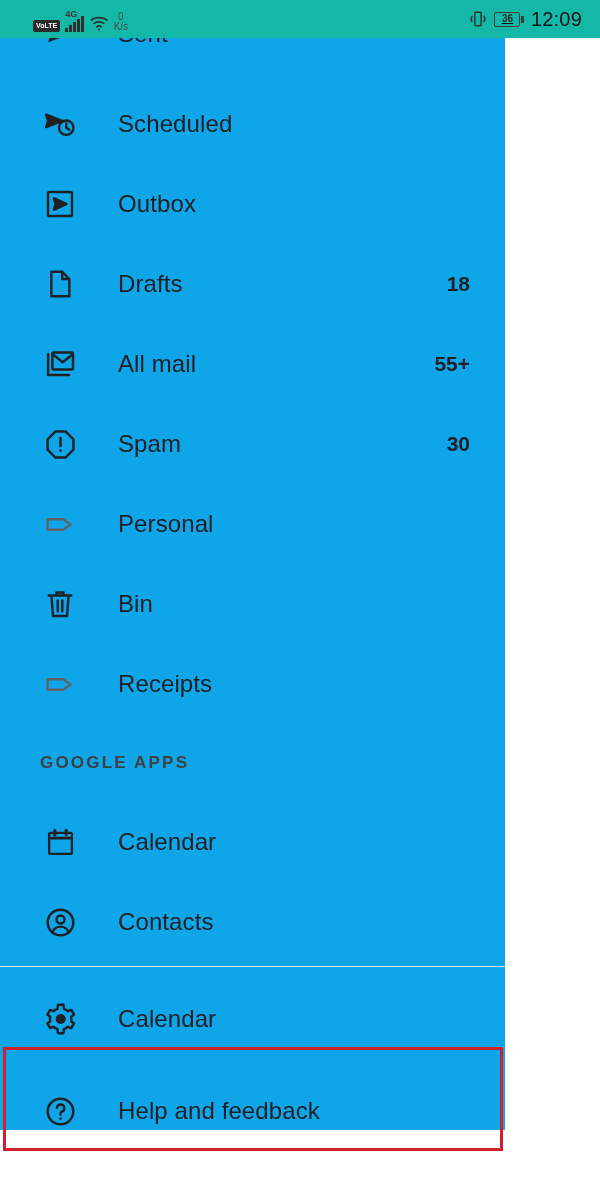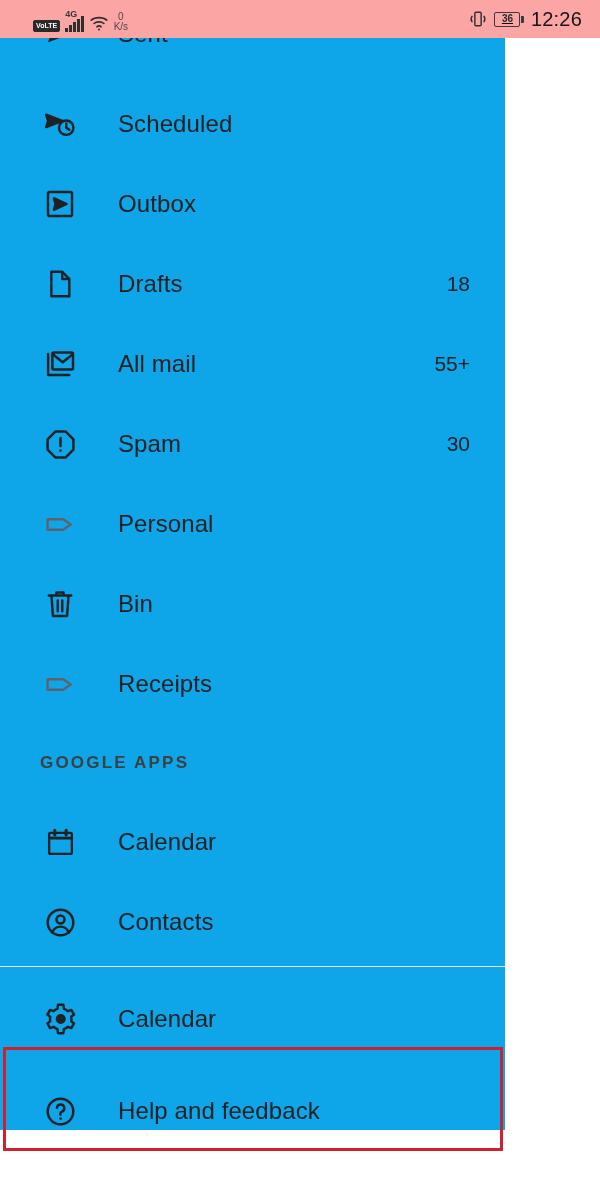--- a/index.html
+++ b/index.html
@@ -9,21 +9,21 @@
     font-family:"Liberation Sans", sans-serif;
     overflow:hidden;
   }
   #screen { position:relative; width:600px; height:1203px; background:#fff; overflow:hidden; }
 
   
   .backdrop { position:absolute; inset:0; background:#ffffff; }
   .bg-list { position:absolute; left:505px; top:0; width:95px; height:1203px; background:#ffffff; }
 
   
-  .statusbar { position:absolute; left:0; top:0; width:600px; height:38px; background:#fca5a5; z-index:40; }
+  .statusbar { position:absolute; left:0; top:0; width:600px; height:38px; background:#14b8a6; z-index:40; }
   .sb-left { position:absolute; left:33px; top:6px; display:flex; align-items:flex-end; gap:5px; height:26px; }
   .sb-right{ position:absolute; right:18px; top:6px; display:flex; align-items:center; gap:7px; height:26px; }
   .volte { border:1.6px solid #2a2a2a; border-radius:2px; padding:1px 2px; font-size:7px; font-weight:bold;
      color:#2a2a2a; letter-spacing:0px; line-height:8px; background:#2a2a2a; color:#fff; }
   .sig-wrap{ position:relative; display:flex; align-items:flex-end; gap:1px; height:22px; }
   .g4 { font-size:9px; font-weight:bold; color:#3a3a3a; position:absolute; top:-1px; left:0; }
   .bars { display:flex; align-items:flex-end; gap:1.4px; margin-left:0px; margin-top:9px; }
   .bars i { display:block; width:2.6px; background:#2f2f2f; }
   .wifi { width:20px; height:18px; position:relative; }
   .wifi svg { width:20px; height:18px; display:block; }
@@ -41,21 +41,21 @@
   
   .drawer { position:absolute; left:0; top:0; width:505px; height:1130px; background:#0ea5e9; z-index:20;
      overflow:hidden; }
   .drawer-clip { position:absolute; left:0; top:38px; width:505px; height:1165px; overflow:hidden; }
 
   .row { position:relative; height:80px; display:flex; align-items:center; }
   .row .ic { position:absolute; left:38px; top:50%; transform:translateY(-50%);
      width:44px; height:44px; display:flex; align-items:center; justify-content:center; }
   .row .ic svg{ display:block; }
   .row .lb { position:absolute; left:118px; font-size:24px; color:#202124; letter-spacing:0.1px; }
-  .row .ct { position:absolute; right:35px; font-size:21px; color:#202124; }
+  .row .ct { position:absolute; right:35px; font-size:21px; color:#202124;font-weight:bold; }
 
   .row-partial { position:absolute; left:0; top:-44px; width:505px; height:80px; }
 
   .section-hd { position:relative; height:78px; }
   .section-hd span { position:absolute; left:40px; top:50%; transform:translateY(-50%);
      font-size:17px; font-weight:bold; color:#3c4043; letter-spacing:2.2px; }
 
   .divider { height:1px; background:#e6e6e6; margin:0; }
 
   .highlight-box { position:absolute; left:3px; top:1047px; width:500px; height:104px;
@@ -300,17 +300,17 @@
           <path d="M3.3 8 C2 10 2 12 3.3 14"></path>
           <path d="M16.7 8 C18 10 18 12 16.7 14"></path>
         </svg>
       </span>
       <span class="batt">
         <span class="batt-body">
           <span>36</span>
         </span>
         <span class="batt-tip"></span>
       </span>
-      <span class="clock">12:26</span>
+      <span class="clock">12:09</span>
     </div>
   </div>
 
 </div>
 
 </body></html>

